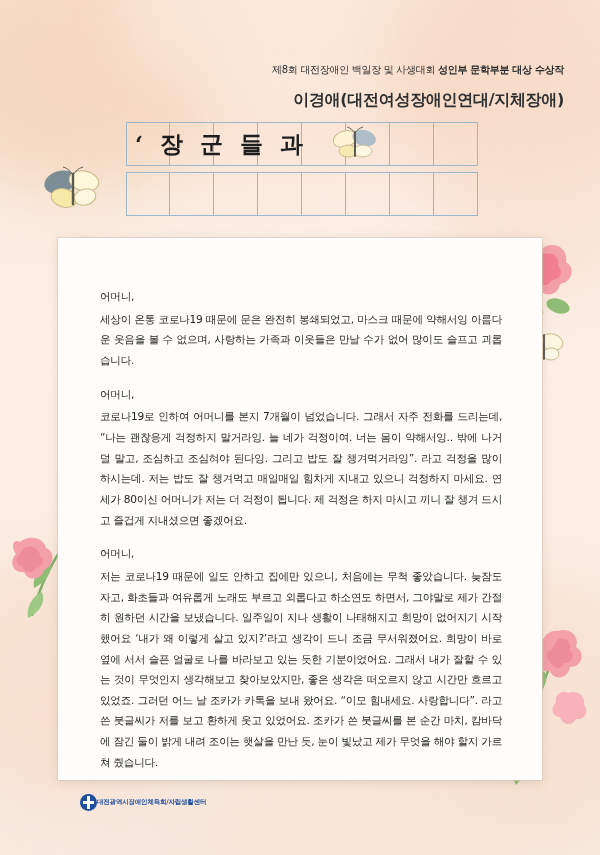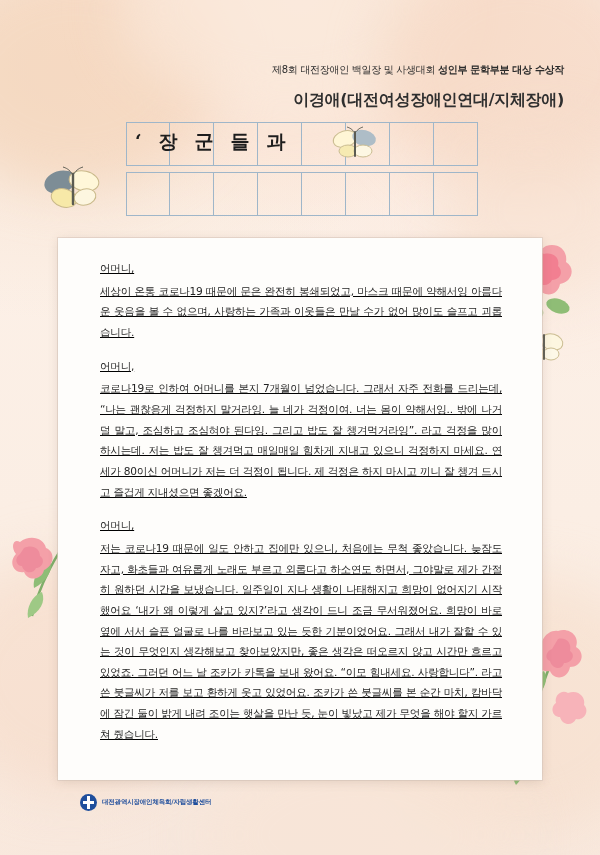--- a/index.html
+++ b/index.html
@@ -99,45 +99,44 @@
     position: absolute;
     left: 0;
     top: 0;
     width: 352px;
     height: 104px;
     pointer-events: none;
   }
   .tline {
     position: absolute;
     font-family: "DejaVu Serif", serif;
-    font-size: 19px;
+    font-size: 23px;
     font-weight: 700;
     color: #1d1d1d;
     letter-spacing: 17px;
     white-space: nowrap;
     text-align: center;
   }
   .tline.l1 { left: 9px; top: 7px; }
   .tline.l2 { left: 108px; top: 57px; }
 
   
   .doc {
     position: absolute;
     left: 58px;
     top: 238px;
     width: 484px;
     height: 542px;
     background: #fefdfb;
     box-shadow: 0 2px 10px rgba(120,90,70,0.16), 0 0 0 1px rgba(225,210,198,0.7);
   }
   .doc-inner {
-    padding: 20px 40px 30px 42px;
+    padding: 48px 40px 30px 42px;
     box-sizing: border-box;
     height: 100%;
-    text-decoration: underline;
   }
   .body-text p {
     margin: 0 0 13px 0;
     font-size: 10.6px;
     line-height: 1.95;
     color: #242424;
     letter-spacing: -0.25px;
     text-align: justify;
   }
   .body-text p.salutation { margin-bottom: 2px; }
@@ -155,21 +154,20 @@
   .bf2 { left: 330px; top: 126px; width: 50px; height: 36px; }
   .bf3 { right: 34px; top: 330px; width: 44px; height: 34px; }
 
   
   .footer-logo {
     position: absolute;
     left: 40px;
     bottom: 44px;
     display: flex;
     align-items: center;
-    gap: 5px;
     padding-left: 40px;
   }
   .logo-mark {
     width: 17px; height: 17px;
     border-radius: 50%;
     background: #1f4e9c;
     position: relative;
     flex: none;
   }
   .logo-mark::before {

